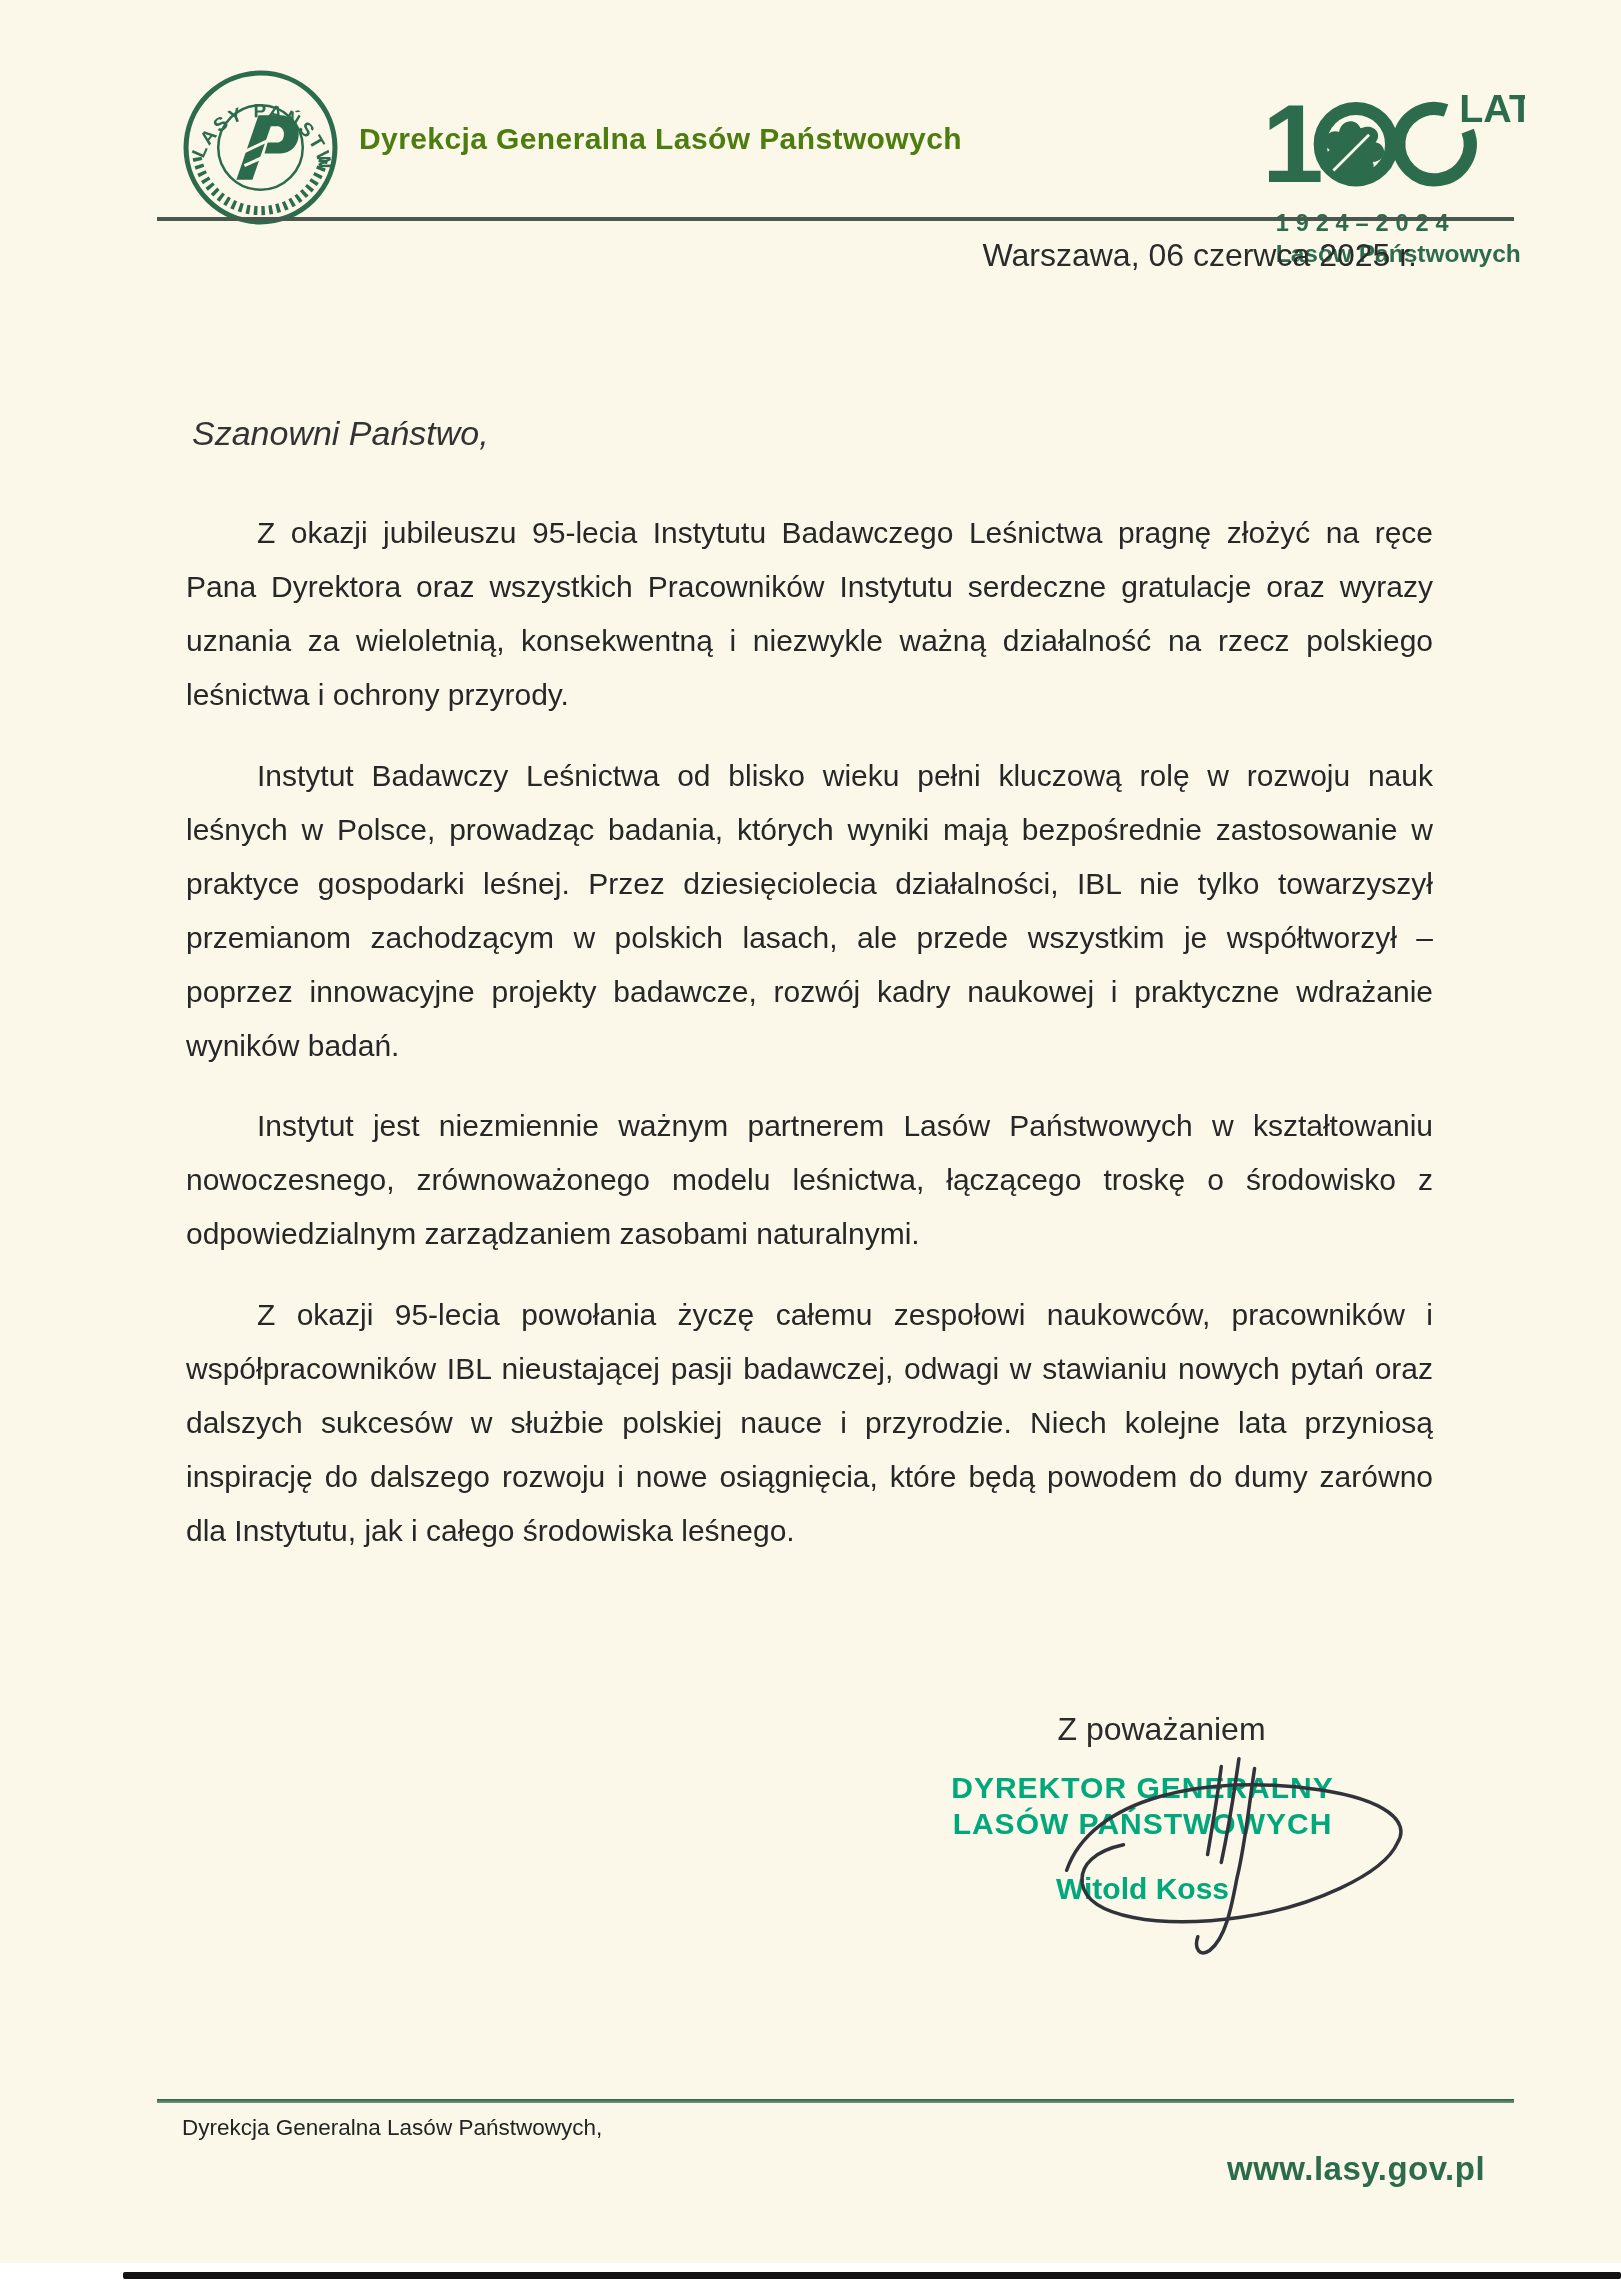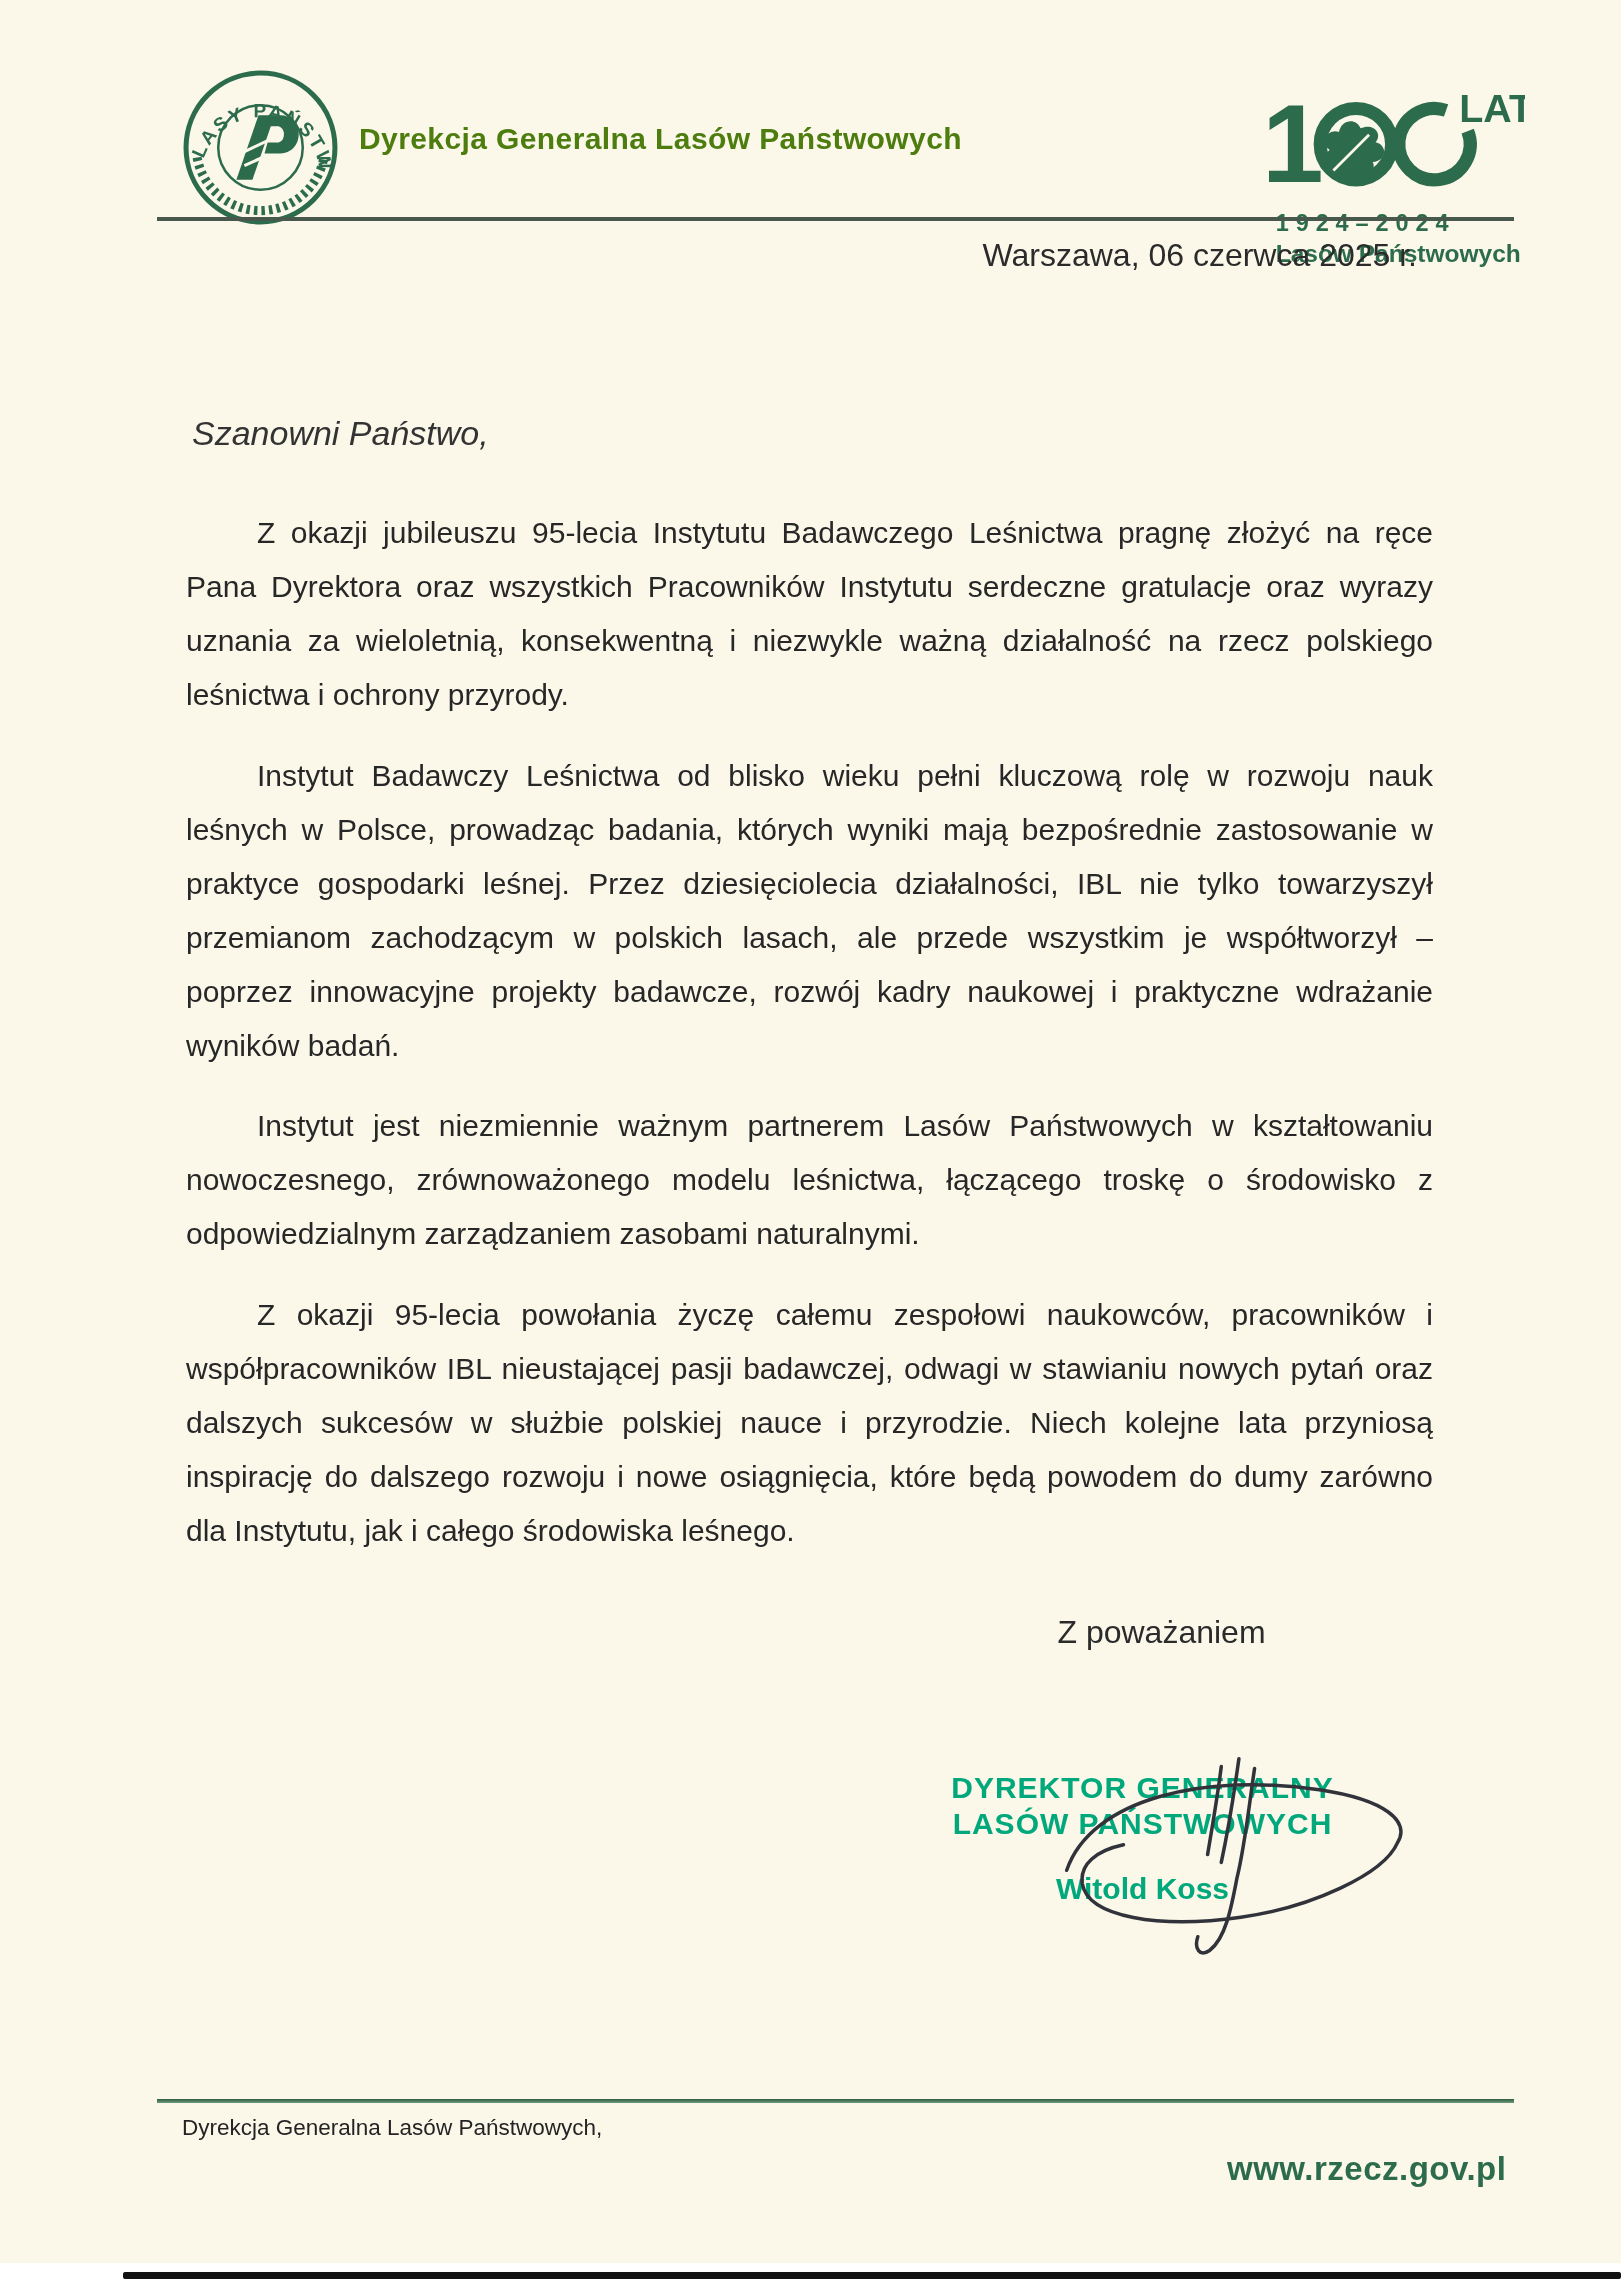--- a/index.html
+++ b/index.html
@@ -14,21 +14,21 @@
   .org-title { position:absolute; left:359px; top:122px; font-size:30px; font-weight:bold; color:#4d7c0f; letter-spacing:0.4px; }
   .header-rule { position:absolute; left:157px; top:217px; width:1357px; height:3.9px; background:#49584d; }
   .anniv { position:absolute; left:1262px; top:84px; width:274px; color:#2d6b4d; }
   .anniv-years { font-size:23.5px; font-weight:bold; letter-spacing:6.9px; padding-left:13.7px; margin-top:11px; }
   .anniv-sub { font-size:24.5px; font-weight:bold; padding-left:13.7px; margin-top:2.9px; }
   .date-line { position:absolute; top:237px; right:204px; font-size:32px; color:#2b2b2b; }
   
   .salutation { position:absolute; left:192px; top:414px; font-size:34px; font-style:italic; color:#333; }
   .body-text { position:absolute; left:186px; top:506px; width:1247px; font-size:30px; line-height:54px; text-align:justify; }
   .body-text p { margin:0 0 26.5px 0; text-indent:71px; }
-  .closing { position:absolute; left:980px; top:1614px; width:363px; text-align:center; font-size:32px; color:#2b2b2b; }
+  .closing { position:absolute; left:980px; top:1711px; width:363px; text-align:center; font-size:32px; color:#2b2b2b; }
   
   .stamp { position:absolute; left:912px; top:1770px; width:461px; text-align:center; color:#00a87c; }
   .stamp-line { font-size:30px; font-weight:bold; letter-spacing:1px; line-height:36px; }
   .stamp-name { margin-top:30px; font-size:30px; font-weight:bold; }
   .signature-svg { position:absolute; left:998px; top:1745px; width:427px; height:227px; }
   
   .footer-rule { position:absolute; left:157px; top:2099px; width:1357px; height:3.9px;
                  background:linear-gradient(#2f5f42,#6f9a7e); }
   .footer { position:absolute; left:182px; top:2113px; font-size:22.5px; line-height:30px; color:#242424; }
   .website { position:absolute; left:1227px; top:2150px; font-size:33px; font-weight:bold; color:#2d6b4d; letter-spacing:0.5px; }
@@ -105,19 +105,19 @@
       <path d="M 262,24 C 256,64 252,104 244,136 C 238,168 232,198 216,210 C 206,217 200,208 204,196"></path>
     </g>
   </svg>
 
   <div class="footer-rule"></div>
 
   <div class="footer">
     <div>Dyrekcja Generalna Lasów Państwowych,</div>
   </div>
 
-  <div class="website">www.rzecz.gov.pl</div>
+  <div class="website">www.lasy.gov.pl</div>
 
   <div class="scan-bottom"></div>
   <div class="scan-line"></div>
 
 </div>
 
 
 </body></html>

